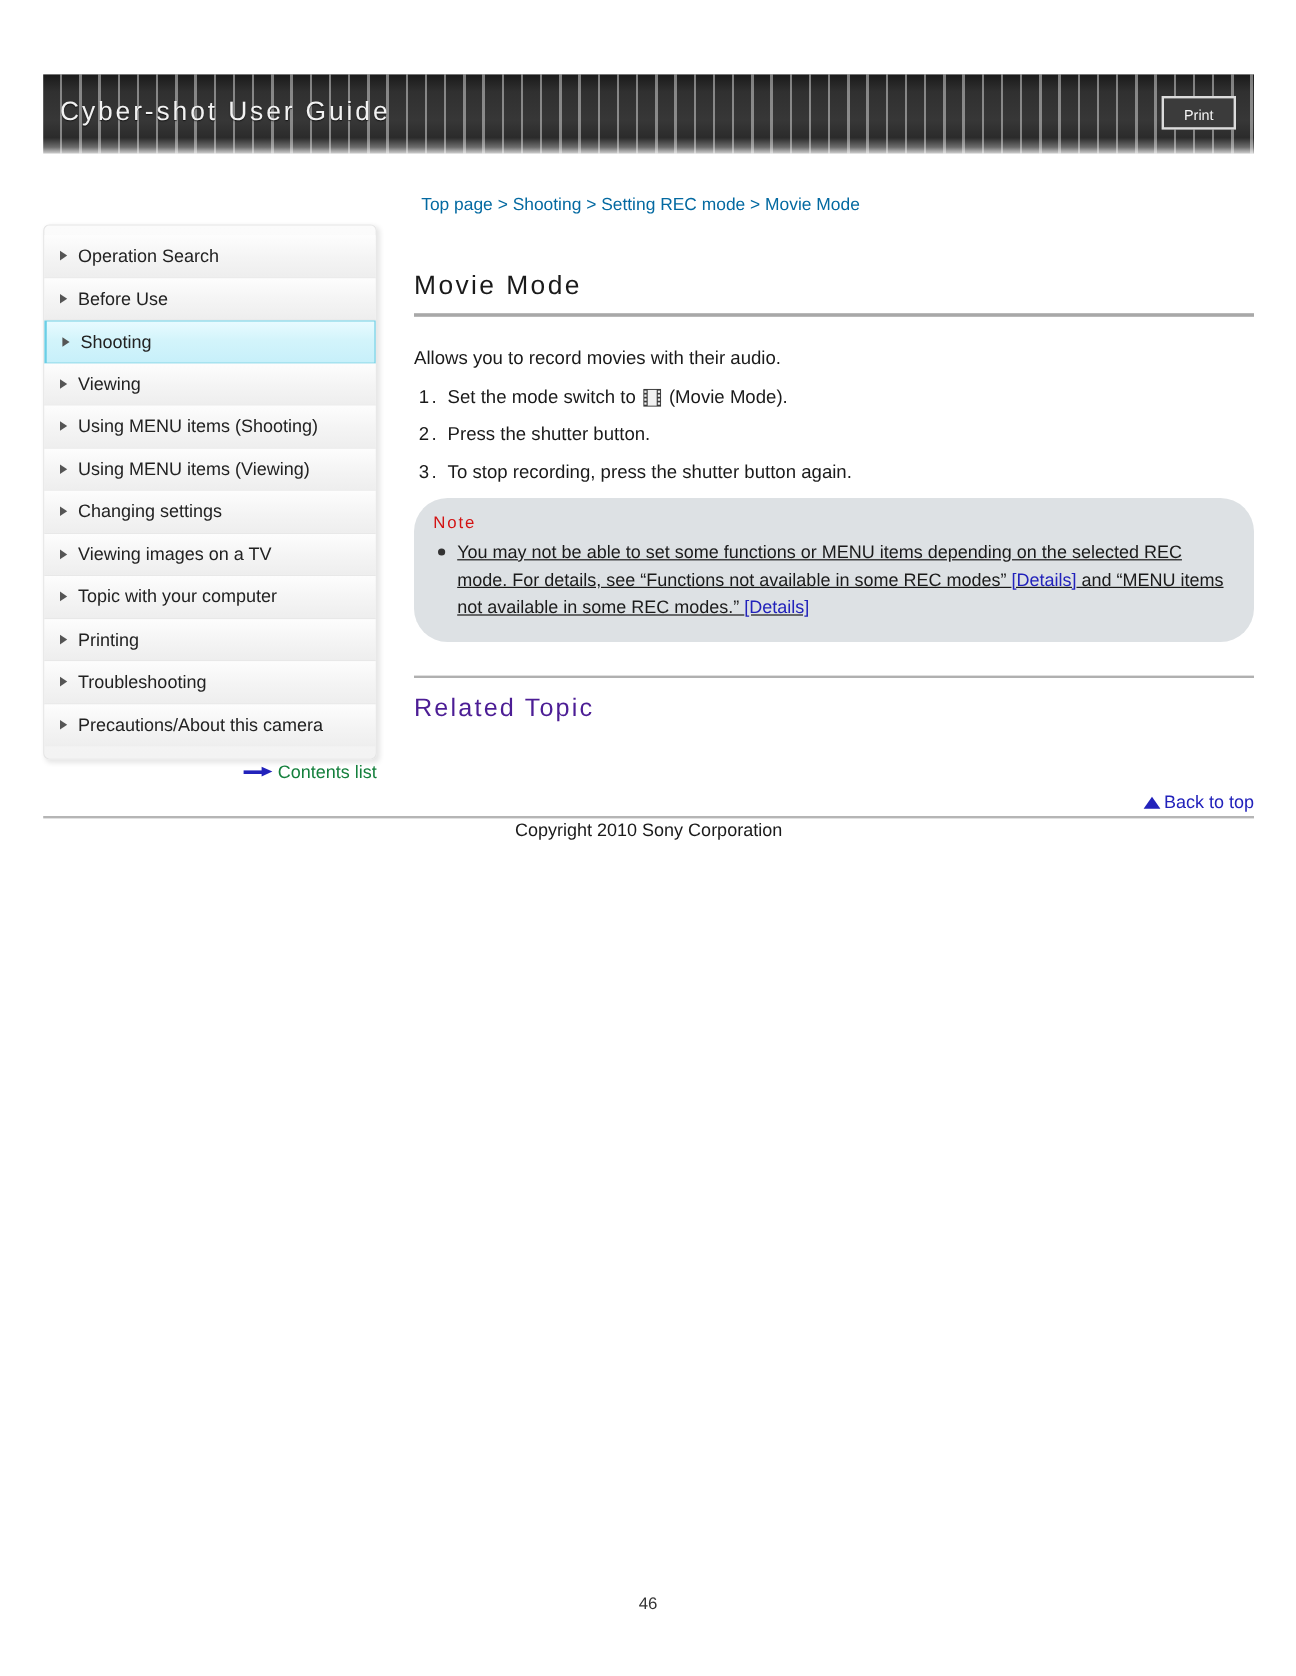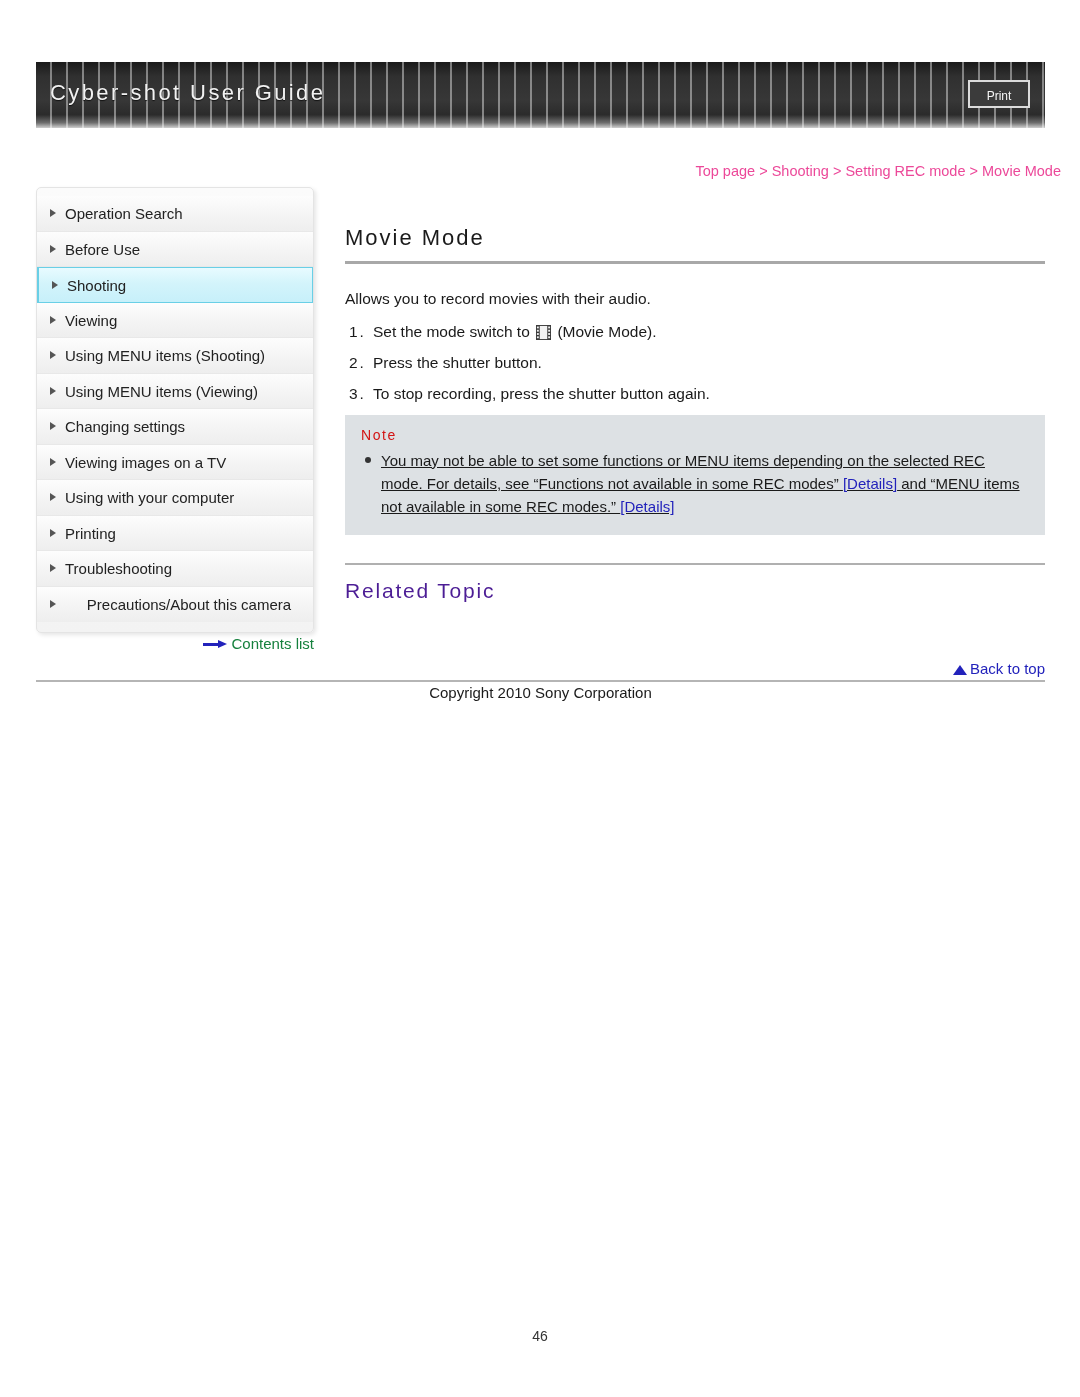--- a/index.html
+++ b/index.html
@@ -60,26 +60,26 @@
     color: #f5f5f5;
     font-size: 12px;
     line-height: 28px;
     text-align: center;
     box-sizing: border-box;
   }
 
   
   .breadcrumb {
     position: absolute;
-    left: 361px;
+    left: 351px;
     top: 163px;
     width: 700px;
-    text-align: right;
+    text-align: left;
     font-size: 14.5px;
-    color: #ec4899;
+    color: #0369a1;
     white-space: nowrap;
   }
 
   
   .sidebar {
     position: absolute;
     left: 36px;
     top: 187px;
     width: 278px;
     background: linear-gradient(to bottom, #fbfbfb 0%, #f3f3f3 100%);
@@ -94,21 +94,21 @@
     height: 35.5px;
     line-height: 35.5px;
     padding-left: 28px;
     font-size: 15px;
     color: #222;
     border-bottom: 1px solid #e8e8e8;
     background: linear-gradient(to bottom, #fdfdfd 0%, #f4f4f4 55%, #eeeeee 100%);
     box-sizing: border-box;
     white-space: nowrap;
   }
-  .nav-item:last-child { border-bottom: none; text-align: center; }
+  .nav-item:last-child { border-bottom: none; }
   .nav-item .tri {
     position: absolute;
     left: 13px;
     top: 50%;
     margin-top: -4px;
     width: 0; height: 0;
     border-left: 6px solid #555;
     border-top: 4px solid transparent;
     border-bottom: 4px solid transparent;
   }
@@ -202,20 +202,21 @@
     vertical-align: -3px;
     margin: 0 2px;
   }
 
   
   .note-box {
     margin-top: 6px;
     background: #dde1e4;
     padding: 12px 16px 16px 16px;
     box-sizing: border-box;
+    border-radius: 28px;
   }
   .note-label {
     color: #d31414;
     font-size: 14px;
     letter-spacing: 1.6px;
     margin-bottom: 6px;
   }
   .note-item {
     position: relative;
     padding-left: 20px;
@@ -315,21 +316,21 @@
 
 <div class="sidebar">
     <div class="nav-item"><span class="tri"></span><span>Operation Search</span></div>
     <div class="nav-item"><span class="tri"></span><span>Before Use</span></div>
     <div class="nav-item active"><span class="tri"></span><span>Shooting</span></div>
     <div class="nav-item"><span class="tri"></span><span>Viewing</span></div>
     <div class="nav-item"><span class="tri"></span><span>Using MENU items (Shooting)</span></div>
     <div class="nav-item"><span class="tri"></span><span>Using MENU items (Viewing)</span></div>
     <div class="nav-item"><span class="tri"></span><span>Changing settings</span></div>
     <div class="nav-item"><span class="tri"></span><span>Viewing images on a TV</span></div>
-    <div class="nav-item"><span class="tri"></span><span>Using with your computer</span></div>
+    <div class="nav-item"><span class="tri"></span><span>Topic with your computer</span></div>
     <div class="nav-item"><span class="tri"></span><span>Printing</span></div>
     <div class="nav-item"><span class="tri"></span><span>Troubleshooting</span></div>
     <div class="nav-item"><span class="tri"></span><span>Precautions/About this camera</span></div>
   </div>
 
 <div class="contents-list">
   <span class="arrow-right">
     <span class="shaft"></span><span class="head"></span>
   </span><span>Contents list</span>
 </div>

